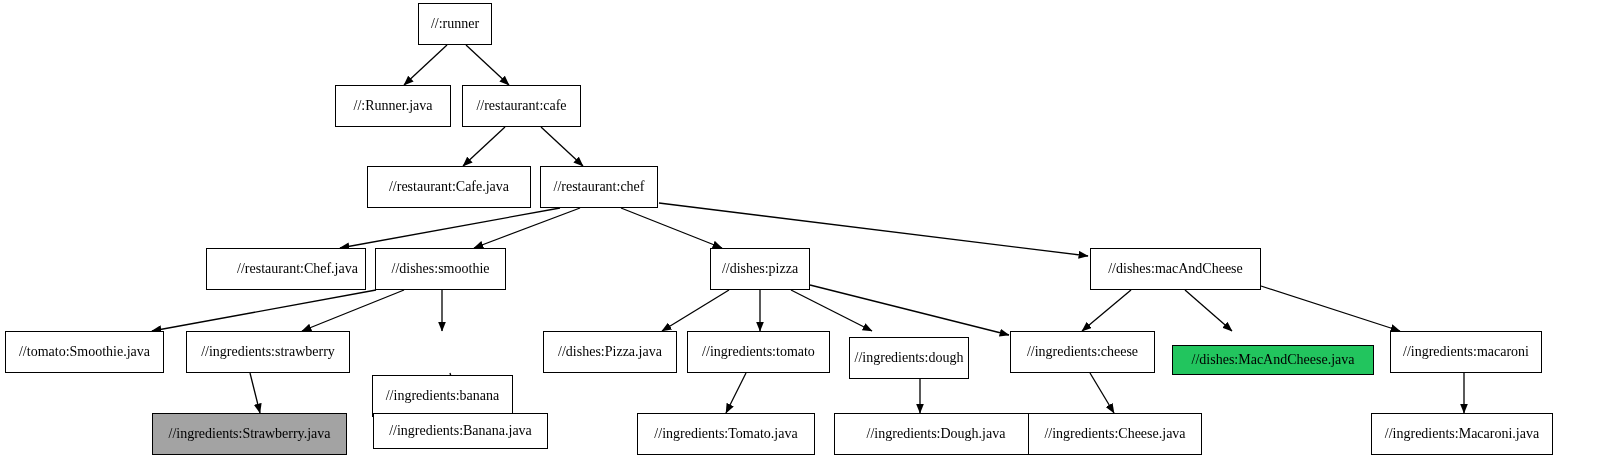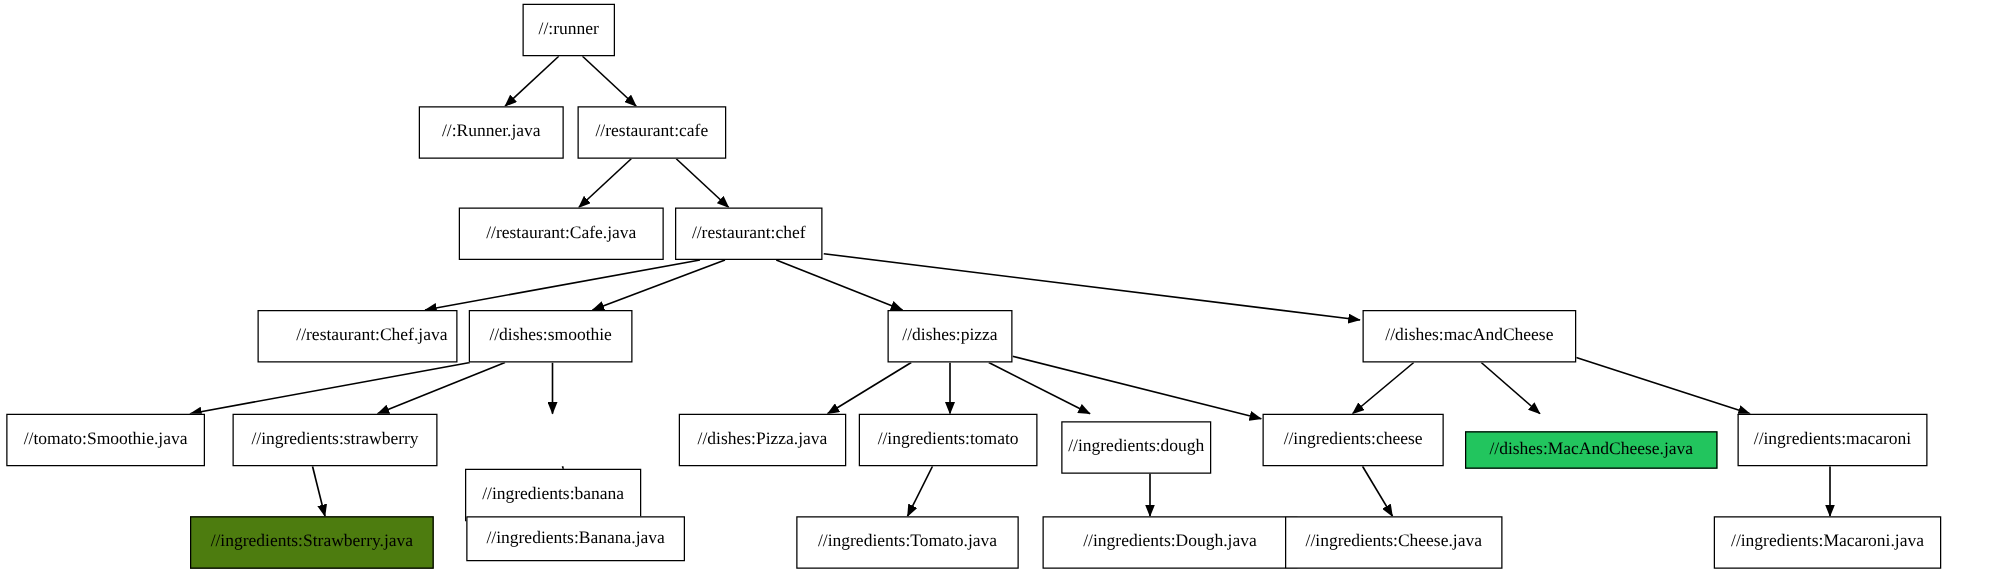--- a/index.html
+++ b/index.html
@@ -130,21 +130,21 @@
       </div>
       <div class="node" style="left: 1010px; top: 331px; width: 145px; height: 42px; border-color: rgb(0, 0, 0); background: rgb(255, 255, 255);">
         <span class="node-label">//ingredients:cheese</span>
       </div>
       <div class="node" style="left: 1172px; top: 345px; width: 202px; height: 30px; border-color: rgb(0, 0, 0); background: #22c55e;">
         <span class="node-label">//dishes:MacAndCheese.java</span>
       </div>
       <div class="node" style="left: 1390px; top: 331px; width: 152px; height: 42px; border-color: rgb(0, 0, 0); background: rgb(255, 255, 255);">
         <span class="node-label">//ingredients:macaroni</span>
       </div>
-      <div class="node" style="left: 152px; top: 413px; width: 195px; height: 42px; border-color: rgb(0, 0, 0); background: #4d7c0f;">
+      <div class="node" style="left: 152px; top: 413px; width: 195px; height: 42px; border-color: rgb(0, 0, 0); background: #a3a3a3;">
         <span class="node-label">//ingredients:Strawberry.java</span>
       </div>
       <div class="node" style="left: 373px; top: 413px; width: 175px; height: 36px; border-color: rgb(0, 0, 0); background: rgb(255, 255, 255);">
         <span class="node-label">//ingredients:Banana.java</span>
       </div>
       <div class="node" style="left: 637px; top: 413px; width: 178px; height: 42px; border-color: rgb(0, 0, 0); background: rgb(255, 255, 255);">
         <span class="node-label">//ingredients:Tomato.java</span>
       </div>
       <div class="node" style="left: 834px; top: 413px; width: 204px; height: 42px; border-color: rgb(0, 0, 0); background: rgb(255, 255, 255);">
         <span class="node-label">//ingredients:Dough.java</span>

